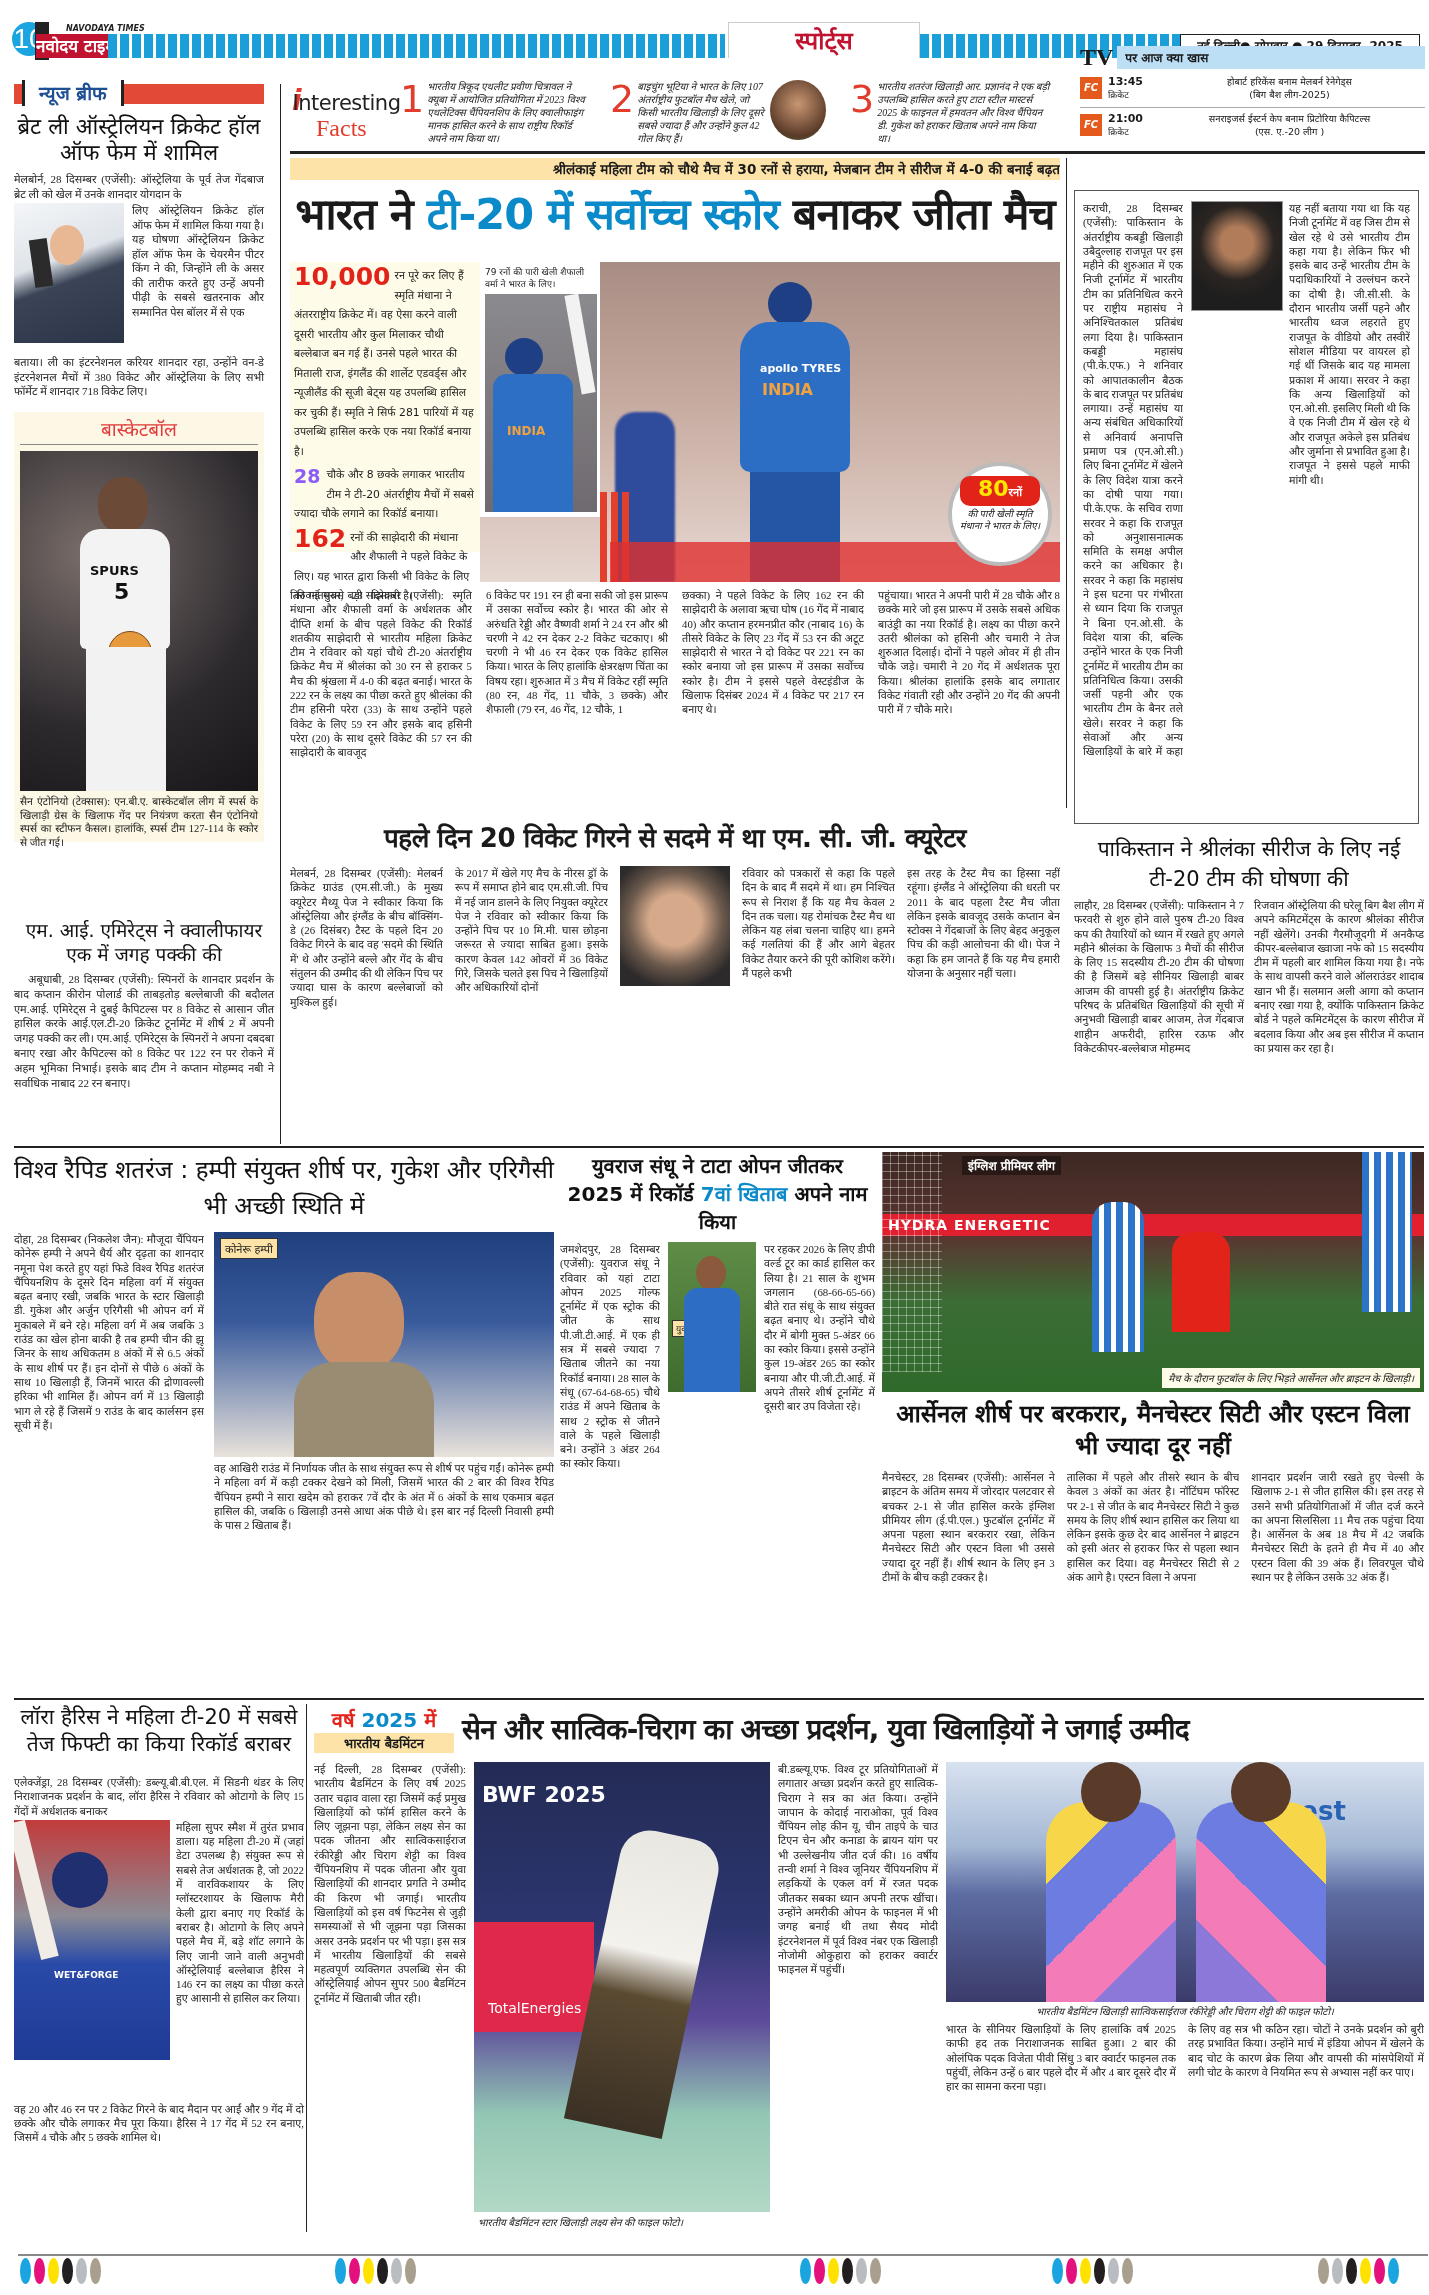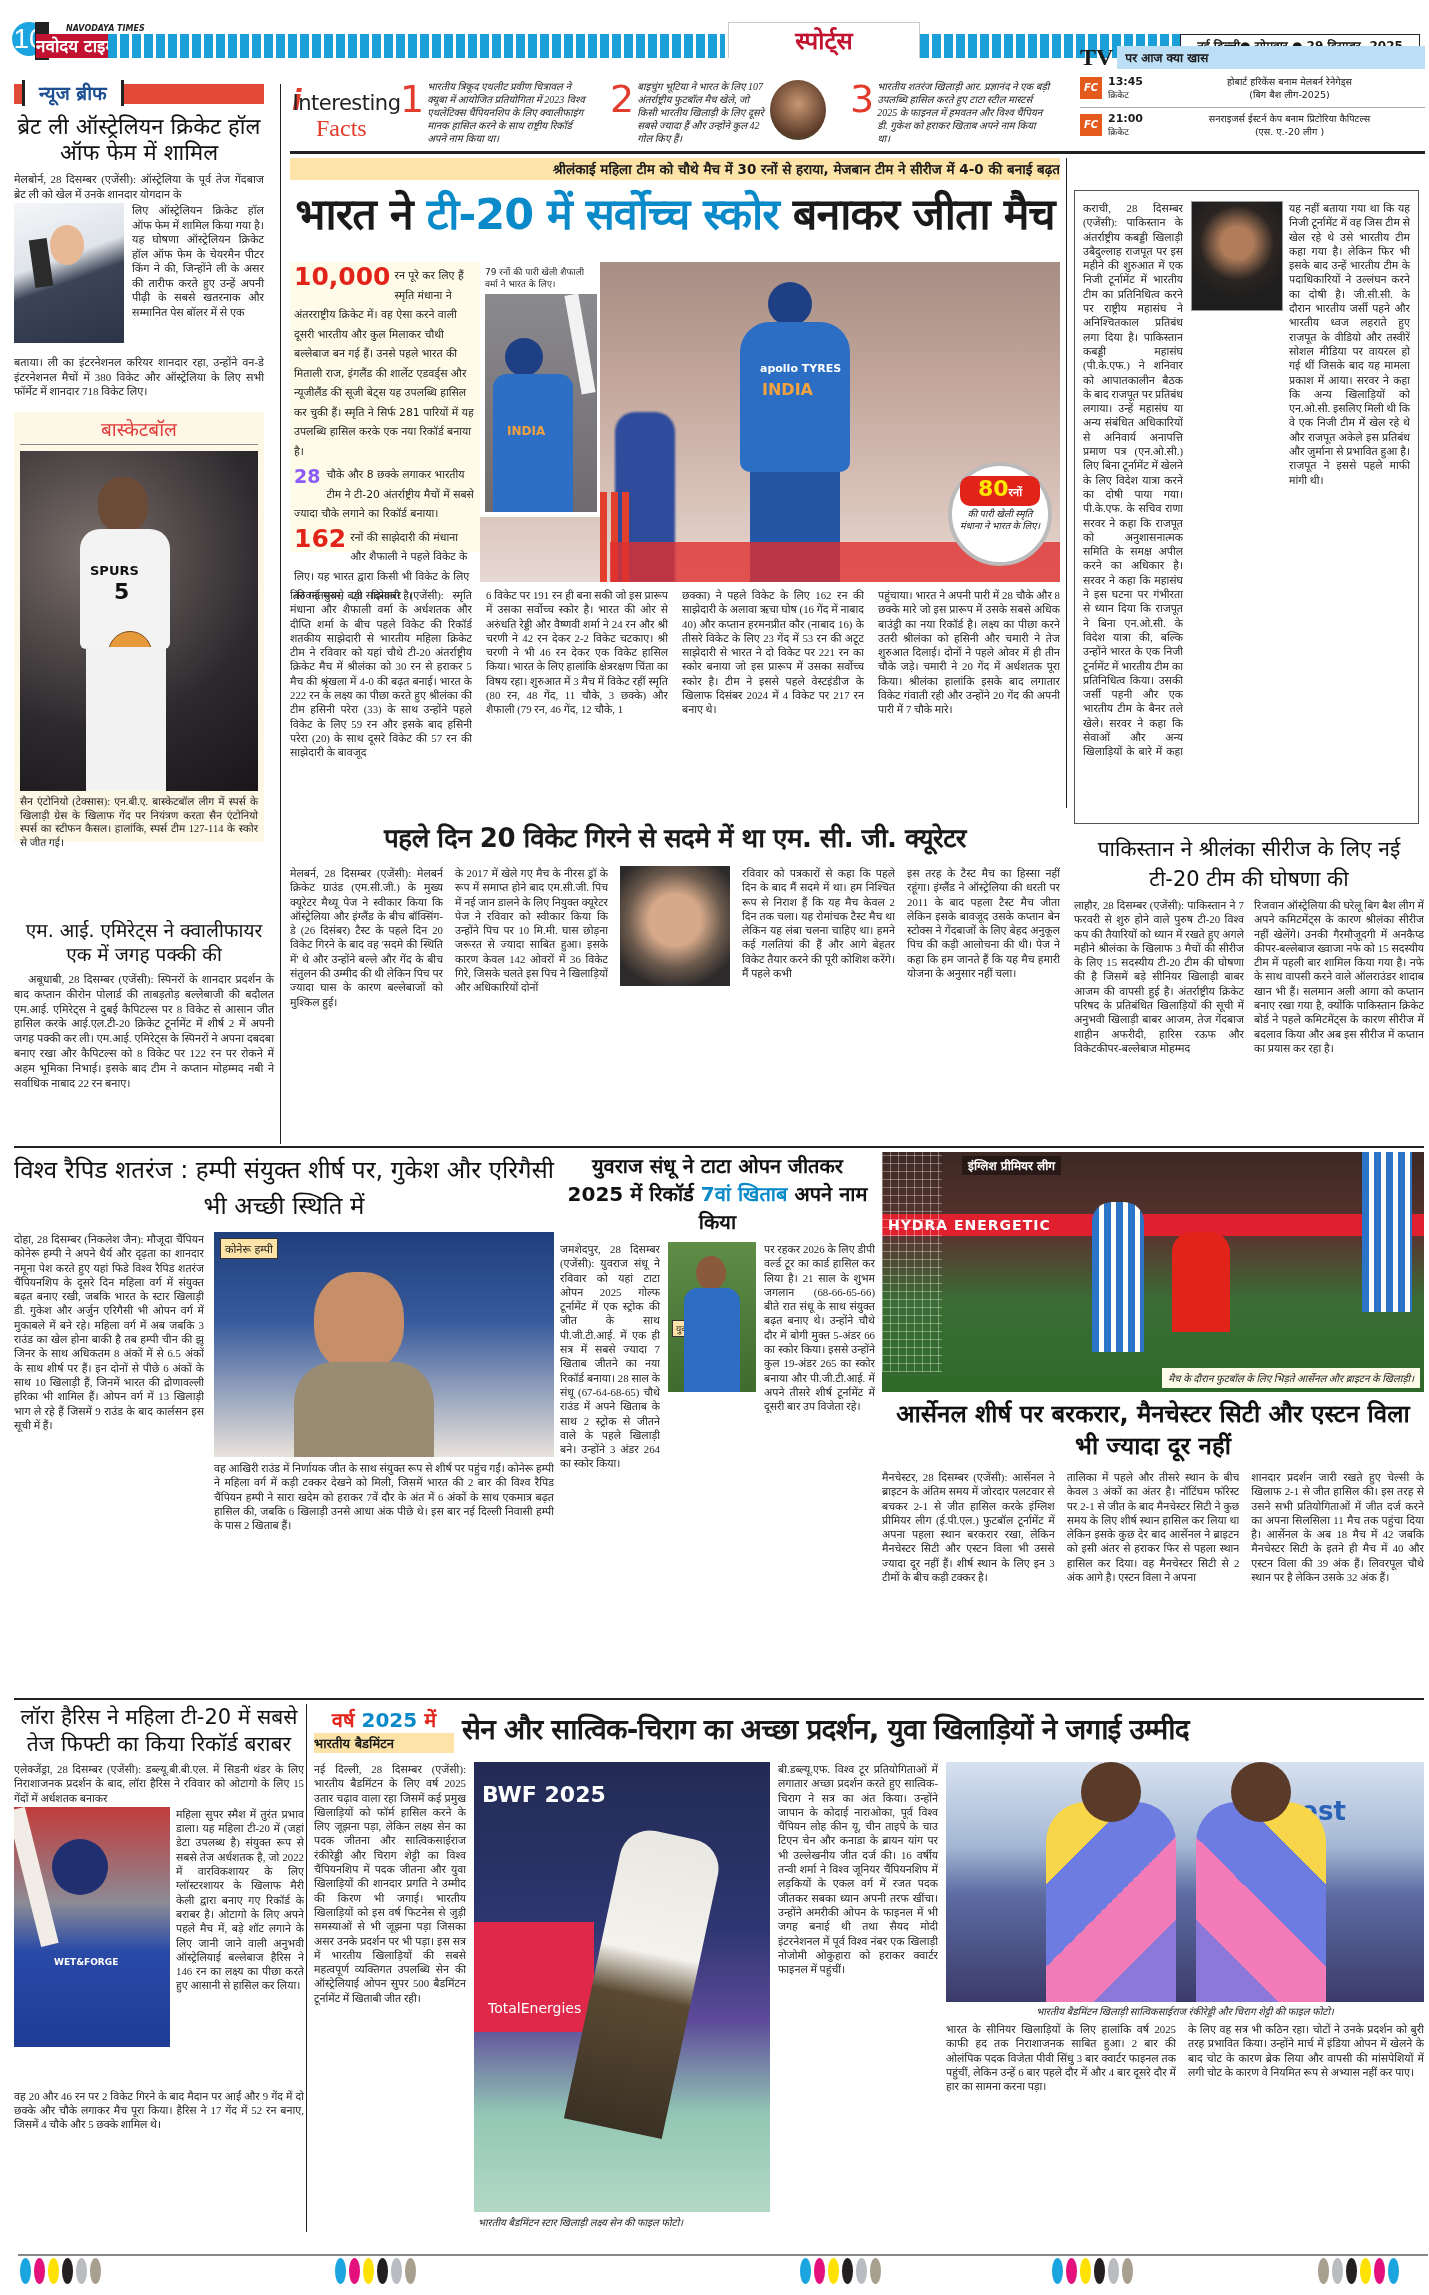--- a/index.html
+++ b/index.html
@@ -239,37 +239,37 @@
     <div class="body-text" style="font-size:10.8px;line-height:14.3px;height:205px;overflow:hidden">मैनचेस्टर, 28 दिसम्बर (एजेंसी): आर्सेनल ने ब्राइटन के अंतिम समय में जोरदार पलटवार से बचकर 2-1 से जीत हासिल करके इंग्लिश प्रीमियर लीग (ई.पी.एल.) फुटबॉल टूर्नामेंट में अपना पहला स्थान बरकरार रखा, लेकिन मैनचेस्टर सिटी और एस्टन विला भी उससे ज्यादा दूर नहीं हैं। शीर्ष स्थान के लिए इन 3 टीमों के बीच कड़ी टक्कर है।</div>
     <div class="body-text" style="font-size:10.8px;line-height:14.3px;height:205px;overflow:hidden">तालिका में पहले और तीसरे स्थान के बीच केवल 3 अंकों का अंतर है। नॉटिंघम फॉरेस्ट पर 2-1 से जीत के बाद मैनचेस्टर सिटी ने कुछ समय के लिए शीर्ष स्थान हासिल कर लिया था लेकिन इसके कुछ देर बाद आर्सेनल ने ब्राइटन को इसी अंतर से हराकर फिर से पहला स्थान हासिल कर दिया। वह मैनचेस्टर सिटी से 2 अंक आगे है। एस्टन विला ने अपना</div>
     <div class="body-text" style="font-size:10.8px;line-height:14.3px;height:205px;overflow:hidden">शानदार प्रदर्शन जारी रखते हुए चेल्सी के खिलाफ 2-1 से जीत हासिल की। इस तरह से उसने सभी प्रतियोगिताओं में जीत दर्ज करने का अपना सिलसिला 11 मैच तक पहुंचा दिया है। आर्सेनल के अब 18 मैच में 42 जबकि मैनचेस्टर सिटी के इतने ही मैच में 40 और एस्टन विला की 39 अंक हैं। लिवरपूल चौथे स्थान पर है लेकिन उसके 32 अंक हैं।</div>
   </div>
 </div>
 
 <div class="rule" style="left:14px;top:1698px;width:1410px;height:2px"></div>
 
 <div class="abs" style="left:14px;top:1704px;width:290px;height:528px">
   <div class="head" style="font-size:21px;line-height:27px;font-weight:normal">लॉरा हैरिस ने महिला टी-20 में सबसे तेज फिफ्टी का किया रिकॉर्ड बराबर</div>
-  <div class="body-text" style="margin-top:4px;font-size:10.8px;line-height:14.3px">एलेक्जेंड्रा, 28 दिसम्बर (एजेंसी): डब्ल्यू.बी.बी.एल. में सिडनी थंडर के लिए निराशाजनक प्रदर्शन के बाद, लॉरा हैरिस ने रविवार को ओटागो के लिए 15 गेंदों में अर्धशतक बनाकर</div>
+  <div class="body-text" style="margin-top:17px;font-size:10.8px;line-height:14.3px">एलेक्जेंड्रा, 28 दिसम्बर (एजेंसी): डब्ल्यू.बी.बी.एल. में सिडनी थंडर के लिए निराशाजनक प्रदर्शन के बाद, लॉरा हैरिस ने रविवार को ओटागो के लिए 15 गेंदों में अर्धशतक बनाकर</div>
   <div style="display:flex;gap:6px;margin-top:2px">
     <div style="width:156px;height:240px;flex:none;position:relative;background:linear-gradient(180deg,#c23b3b 0%,#8b8b95 40%,#2a4aa8 60%,#1e3b95 100%);overflow:hidden">
       <div style="position:absolute;left:38px;top:32px;width:56px;height:56px;border-radius:50%;background:#1f2f6f"></div>
       <div style="position:absolute;left:10px;top:0;width:18px;height:140px;background:#f1ede6;transform:rotate(-14deg)"></div>
       <div class="sans" style="position:absolute;left:40px;top:150px;color:#fff;font-size:9px;font-weight:bold">WET&amp;FORGE</div>
     </div>
     <div class="body-text" style="font-size:10.8px;line-height:14.3px;height:280px;overflow:hidden">महिला सुपर स्मैश में तुरंत प्रभाव डाला। यह महिला टी-20 में (जहां डेटा उपलब्ध है) संयुक्त रूप से सबसे तेज अर्धशतक है, जो 2022 में वारविकशायर के लिए ग्लॉस्टरशायर के खिलाफ मैरी केली द्वारा बनाए गए रिकॉर्ड के बराबर है। ओटागो के लिए अपने पहले मैच में, बड़े शॉट लगाने के लिए जानी जाने वाली अनुभवी ऑस्ट्रेलियाई बल्लेबाज हैरिस ने 146 रन का लक्ष्य का पीछा करते हुए आसानी से हासिल कर लिया।</div>
   </div>
   <div class="body-text" style="font-size:10.8px;line-height:14.3px;margin-top:2px">वह 20 और 46 रन पर 2 विकेट गिरने के बाद मैदान पर आईं और 9 गेंद में दो छक्के और चौके लगाकर मैच पूरा किया। हैरिस ने 17 गेंद में 52 रन बनाए, जिसमें 4 चौके और 5 छक्के शामिल थे।</div>
 </div>
 
 <div class="rule" style="left:306px;top:1704px;width:1px;height:528px"></div>
 
 <div class="abs" style="left:314px;top:1706px;width:140px">
   <div class="sans" style="font-size:20px;font-weight:bold;color:#e2231a;text-align:center"><span>वर्ष </span><span style="color:#0b8ac9">2025</span><span> में</span></div>
-  <div class="sans" style="background:#fde3a7;font-size:13px;font-weight:bold;padding:1px 0">भारतीय बैडमिंटन</div>
+  <div class="sans" style="background:#fde3a7;font-size:13px;font-weight:bold;text-align:center;padding:1px 0">भारतीय बैडमिंटन</div>
 </div>
 <div class="abs sans" style="left:462px;top:1706px;width:962px;font-size:28px;font-weight:bold;line-height:48px;letter-spacing:-0.8px;white-space:nowrap">सेन और सात्विक-चिराग का अच्छा प्रदर्शन, युवा खिलाड़ियों ने जगाई उम्मीद</div>
 
 <div class="abs body-text" style="left:314px;top:1762px;width:152px;height:468px;overflow:hidden;font-size:10.8px;line-height:14.3px">नई दिल्ली, 28 दिसम्बर (एजेंसी): भारतीय बैडमिंटन के लिए वर्ष 2025 उतार चढ़ाव वाला रहा जिसमें कई प्रमुख खिलाड़ियों को फॉर्म हासिल करने के लिए जूझना पड़ा, लेकिन लक्ष्य सेन का पदक जीतना और सात्विकसाईराज रंकीरेड्डी और चिराग शेट्टी का विश्व चैंपियनशिप में पदक जीतना और युवा खिलाड़ियों की शानदार प्रगति ने उम्मीद की किरण भी जगाई। भारतीय खिलाड़ियों को इस वर्ष फिटनेस से जुड़ी समस्याओं से भी जूझना पड़ा जिसका असर उनके प्रदर्शन पर भी पड़ा। इस सत्र में भारतीय खिलाड़ियों की सबसे महत्वपूर्ण व्यक्तिगत उपलब्धि सेन की ऑस्ट्रेलियाई ओपन सुपर 500 बैडमिंटन टूर्नामेंट में खिताबी जीत रही।</div>
 
 <div class="photo" style="left:474px;top:1762px;width:296px;height:470px;background:linear-gradient(180deg,#232b54 0%,#2d3670 35%,#5d4a9a 55%,#93c7b4 75%,#b8dcc8 100%)">
   <div class="abs sans" style="left:8px;top:20px;color:#fff;font-size:22px;font-weight:bold">BWF 2025</div>
   <div class="abs sans" style="left:150px;top:140px;color:#fff;font-size:18px;font-weight:bold;letter-spacing:2px">ETIHAD</div>
   <div class="abs" style="left:0;top:160px;width:120px;height:110px;background:#e0294a">
     <div class="sans" style="color:#fff;font-size:14px;margin:78px 0 0 14px">TotalEnergies</div>

